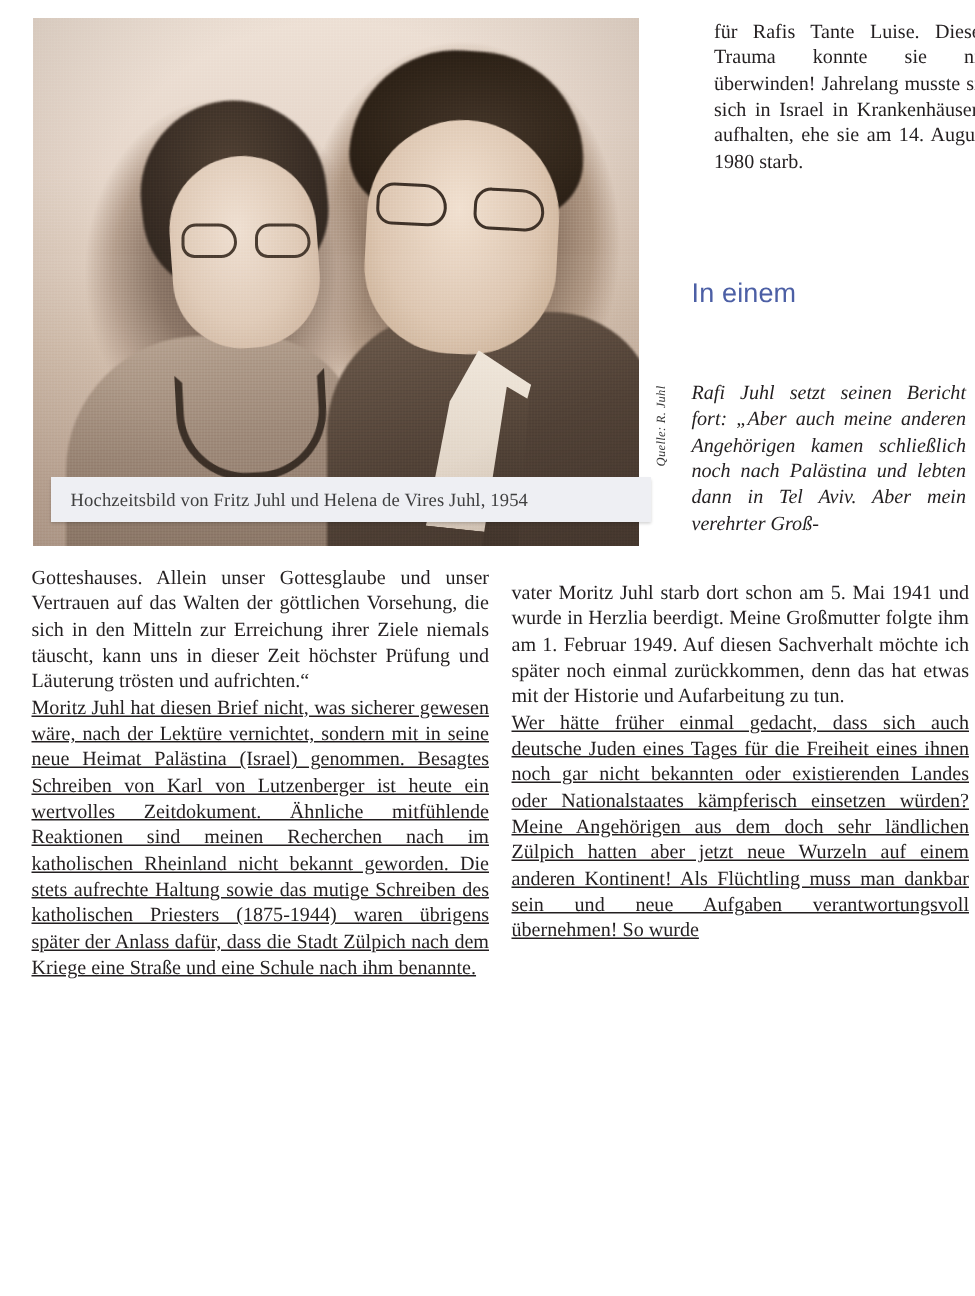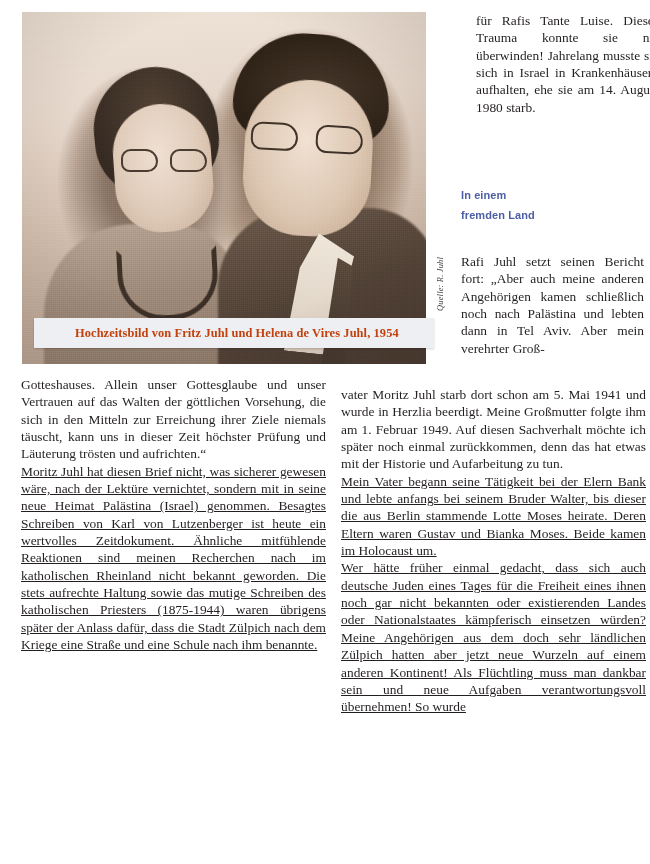--- a/index.html
+++ b/index.html
@@ -190,26 +190,25 @@
     height: 30px;
     background: #eeeff3;
     box-shadow: 0 1px 2px rgba(0,0,0,.18);
     display: flex;
     align-items: center;
     padding-left: 13px;
     box-sizing: border-box;
   }
   .caption-text {
     font-family: "Liberation Serif", "DejaVu Serif", serif;
-    font-weight: bold;
+    font-weight: normal;
     font-size: 12.4px;
     letter-spacing: .1px;
-    color: #c2410c;
+    color: #404040;
     white-space: nowrap;
-    margin-left: 28px;
   }
 
   
   .photo-credit {
     position: absolute;
     left: 414px;
     top: 245px;
     transform-origin: left top;
     transform: rotate(-90deg) translate(-100%, 0);
     font-family: "Liberation Serif", "DejaVu Serif", serif;
@@ -240,36 +239,37 @@
   .col-right-top {
     left: 476px;
     top: 12px;
     width: 183px;
     font-family: Liberation Serif, serif;
   }
   .col-right-mid {
     left: 461px;
     top: 253px;
     width: 183px;
+    font-style: italic;
   }
   .col-right-wide {
     left: 341px;
     top: 386px;
     width: 305px;
   }
 
   .heading {
     position: absolute;
     left: 461px;
     top: 186px;
     width: 185px;
     font-family: "Liberation Sans", "DejaVu Sans", sans-serif;
-    font-size: 11px;
+    font-size: 18px;
     line-height: 19.5px;
-    font-weight: bold;
+    font-weight: normal;
     color: #4c5fa5;
     letter-spacing: .1px;
   }
 </style>
 </head>
 <body>
 
 <div class="page">
 
   <div class="photo-block">
@@ -297,31 +297,29 @@
 
     <div class="photo-credit">Quelle: R. Juhl</div>
   </div>
 
   <div class="col col-right-top">
     <p>für Rafis Tante Luise. Dieses Trauma konnte sie nie überwinden! Jahrelang musste sie sich in Israel in Krankenhäusern aufhalten, ehe sie am 14. August 1980 starb.</p>
   </div>
 
   <div class="heading">
     <div>In einem</div>
-    <div>fremden Land</div>
   </div>
 
   <div class="col col-right-mid">
     <p>Rafi Juhl setzt seinen Bericht fort: „Aber auch meine anderen Angehörigen kamen schließlich noch nach Palästina und lebten dann in Tel Aviv. Aber mein verehrter Groß-</p>
   </div>
 
   <div class="col col-left">
     <p>Gotteshauses. Allein unser Gottesglaube und unser Vertrauen auf das Walten der göttlichen Vorsehung, die sich in den Mitteln zur Erreichung ihrer Ziele niemals täuscht, kann uns in dieser Zeit höchster Prüfung und Läuterung trösten und aufrichten.“</p>
     <p>Moritz Juhl hat diesen Brief nicht, was sicherer gewesen wäre, nach der Lektüre vernichtet, sondern mit in seine neue Heimat Palästina (Israel) genommen. Besagtes Schreiben von Karl von Lutzenberger ist heute ein wertvolles Zeitdokument. Ähnliche mitfühlende Reaktionen sind meinen Recherchen nach im katholischen Rheinland nicht bekannt geworden. Die stets aufrechte Haltung sowie das mutige Schreiben des katholischen Priesters (1875-1944) waren übrigens später der Anlass dafür, dass die Stadt Zülpich nach dem Kriege eine Straße und eine Schule nach ihm benannte.</p>
   </div>
 
   <div class="col col-right-wide">
     <p>vater Moritz Juhl starb dort schon am 5. Mai 1941 und wurde in Herzlia beerdigt. Meine Großmutter folgte ihm am 1. Februar 1949. Auf diesen Sachverhalt möchte ich später noch einmal zurückkommen, denn das hat etwas mit der Historie und Aufarbeitung zu tun.</p>
-    <p>Mein Vater begann seine Tätigkeit bei der Elern Bank und lebte anfangs bei seinem Bruder Walter, bis dieser die aus Berlin stammende Lotte Moses heirate. Deren Eltern waren Gustav und Bianka Moses. Beide kamen im Holocaust um.</p>
     <p>Wer hätte früher einmal gedacht, dass sich auch deutsche Juden eines Tages für die Freiheit eines ihnen noch gar nicht bekannten oder existierenden Landes oder Nationalstaates kämpferisch einsetzen würden? Meine Angehörigen aus dem doch sehr ländlichen Zülpich hatten aber jetzt neue Wurzeln auf einem anderen Kontinent! Als Flüchtling muss man dankbar sein und neue Aufgaben verantwortungsvoll übernehmen! So wurde</p>
   </div>
 
 </div>
 
 </body></html>

